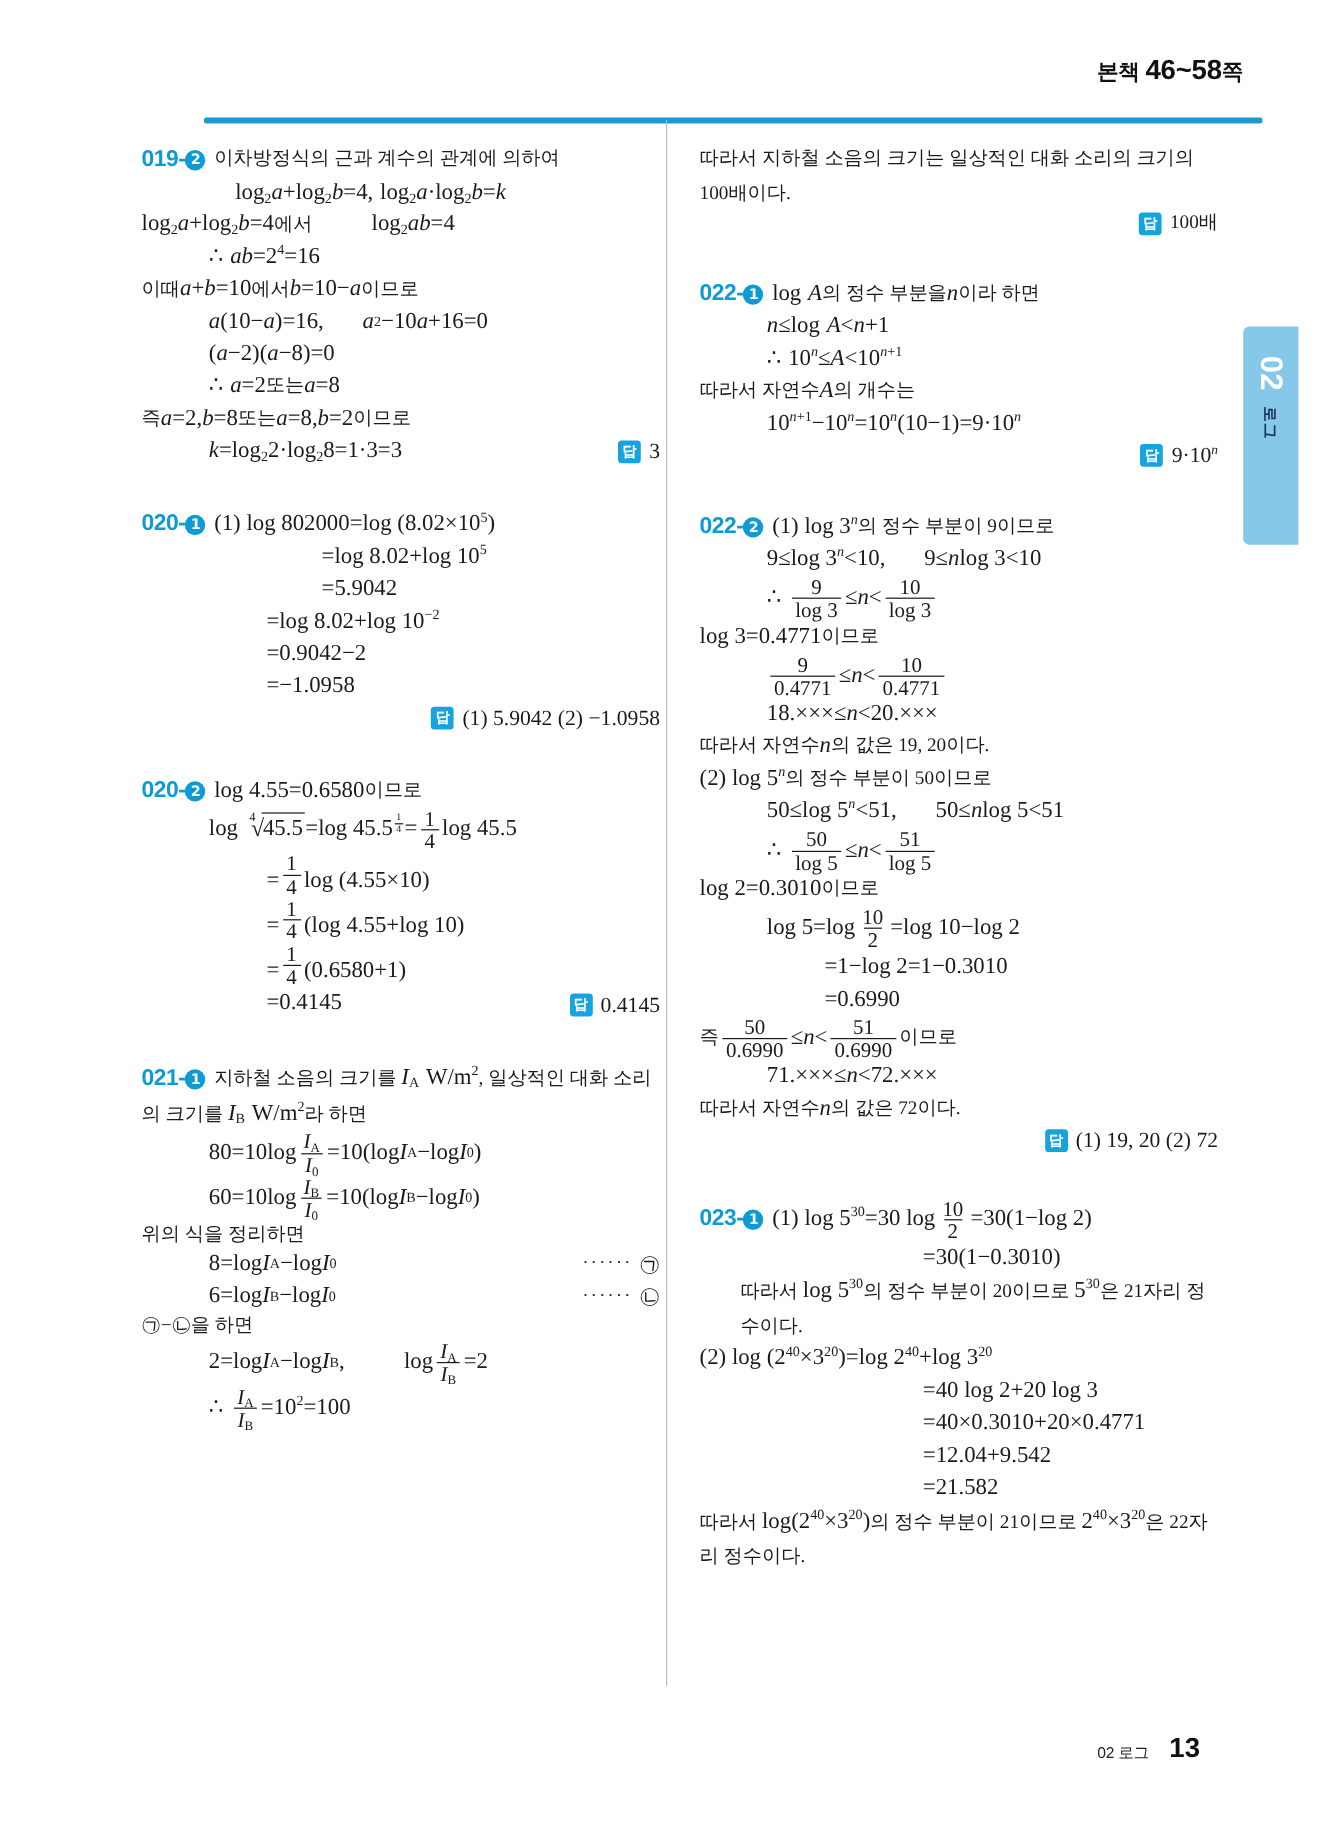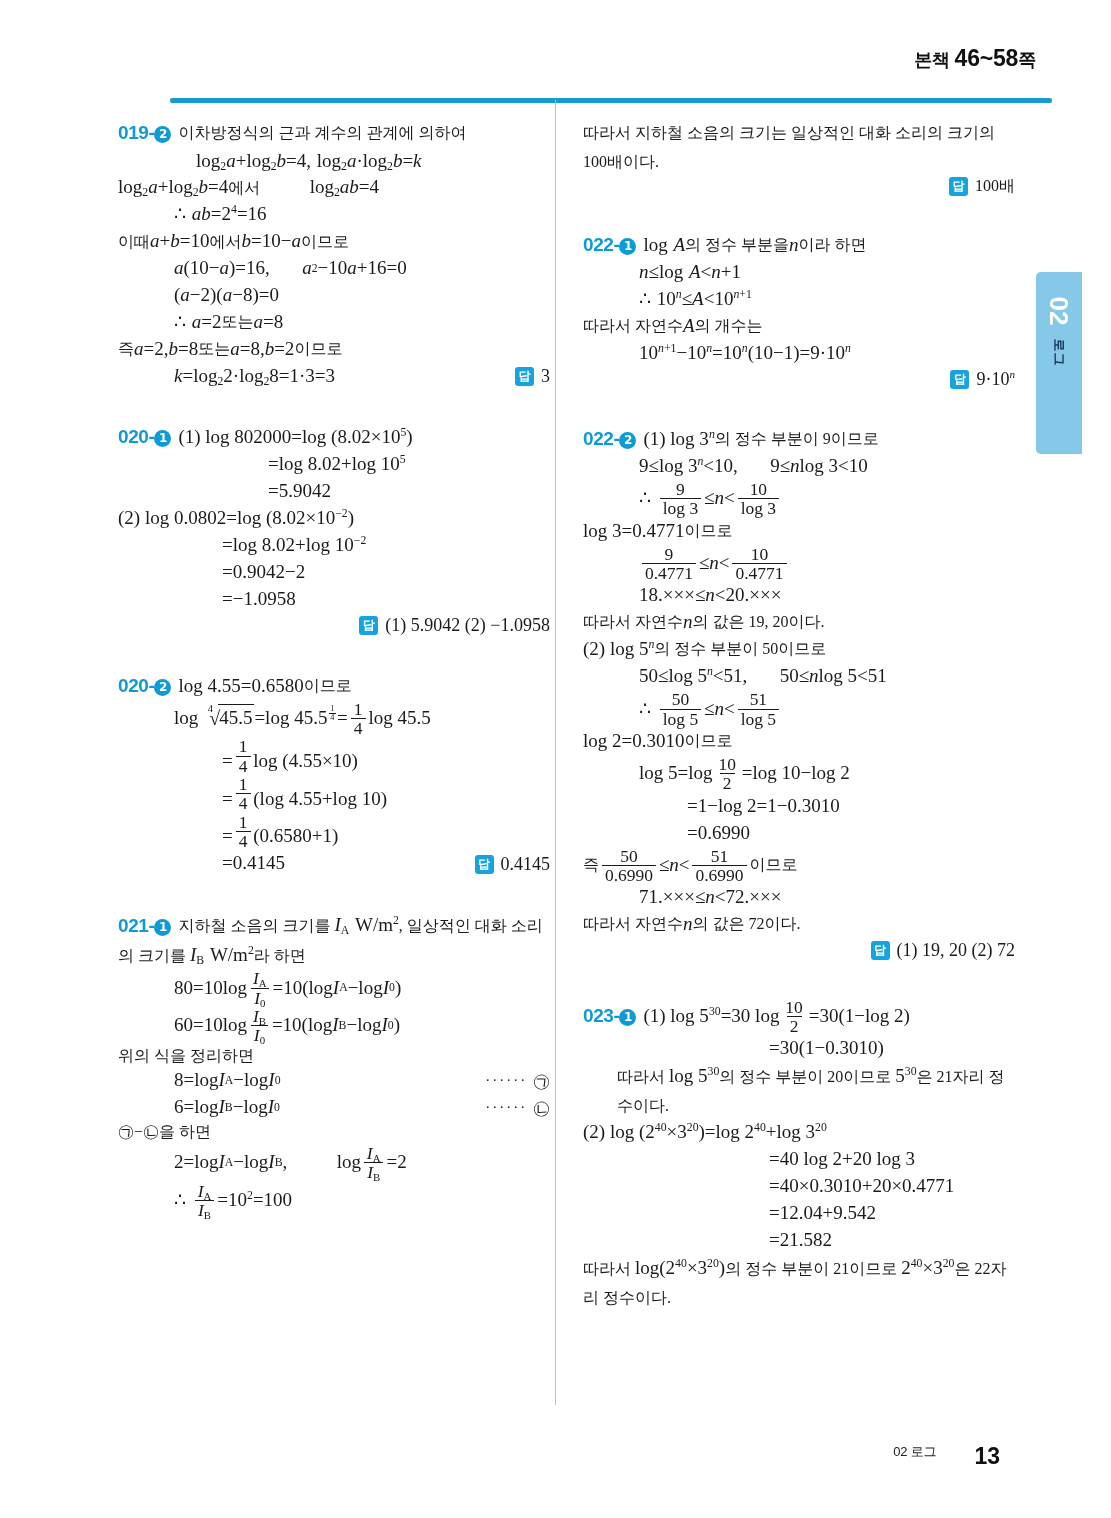--- a/index.html
+++ b/index.html
@@ -35,21 +35,21 @@
   #side-tab-num{font-size:26px;font-weight:bold;color:#ffffff;line-height:1;margin-top:10px;}
   #side-tab-title{font-size:13px;font-weight:bold;color:#16365c;line-height:1;margin-top:22px;letter-spacing:1px;}
   
   #col-divider{position:absolute;left:555px;top:100px;width:1px;height:1305px;background:#bdbdbd;}
   .column{position:absolute;top:118px;width:432px;}
   #col-left{left:118px;}
   #col-right{left:583px;}
   
   #footer{
     position:absolute;right:111px;bottom:48px;
-    display:flex;align-items:flex-start;gap:38px;
+    display:flex;align-items:flex-end;gap:17px;
     font-family:"Liberation Sans","DejaVu Sans",sans-serif;
   }
   #footer-chapter{font-size:13px;color:#222;letter-spacing:-.2px;}
   #footer-page{font-size:23px;font-weight:bold;color:#111;}
   
   .sol{margin-bottom:0;}
   .spacer-lg{height:34px;}
   .qnum{
     font-family:"Liberation Sans","DejaVu Sans",sans-serif;
     font-weight:bold;font-size:19px;color:#0e9ad4;letter-spacing:-.4px;
@@ -223,23 +223,20 @@
     <div class="line">
       <span class="qnum"><span>020-</span><span class="circnum">1</span></span>
         <span class="rm">(1) log 802000=log (8.02×10<sup>5</sup>)</span>
     </div>
     <div class="line ind5">
         <span class="rm">=log 8.02+log 10<sup>5</sup></span>
       </div>
     <div class="line ind5">
         <span class="rm">=5.9042</span>
       </div>
-    <div class="line">
-        <span class="rm">(2) log 0.0802=log (8.02×10<sup>−2</sup>)</span>
-      </div>
     <div class="line ind4">
         <span class="rm">=log 8.02+log 10<sup>−2</sup></span>
       </div>
     <div class="line ind4">
         <span class="rm">=0.9042−2</span>
       </div>
     <div class="line ind4">
         <span class="rm">=−1.0958</span>
       </div>
     <div class="line">

